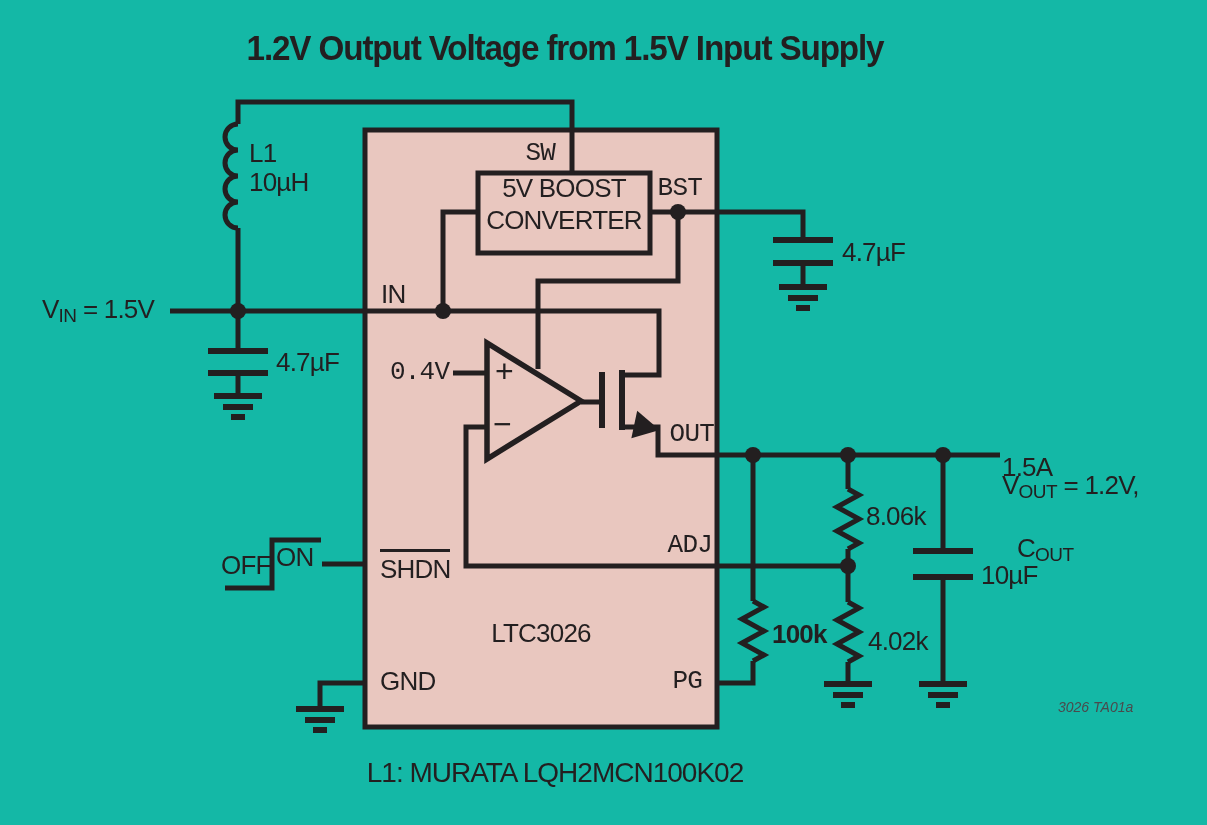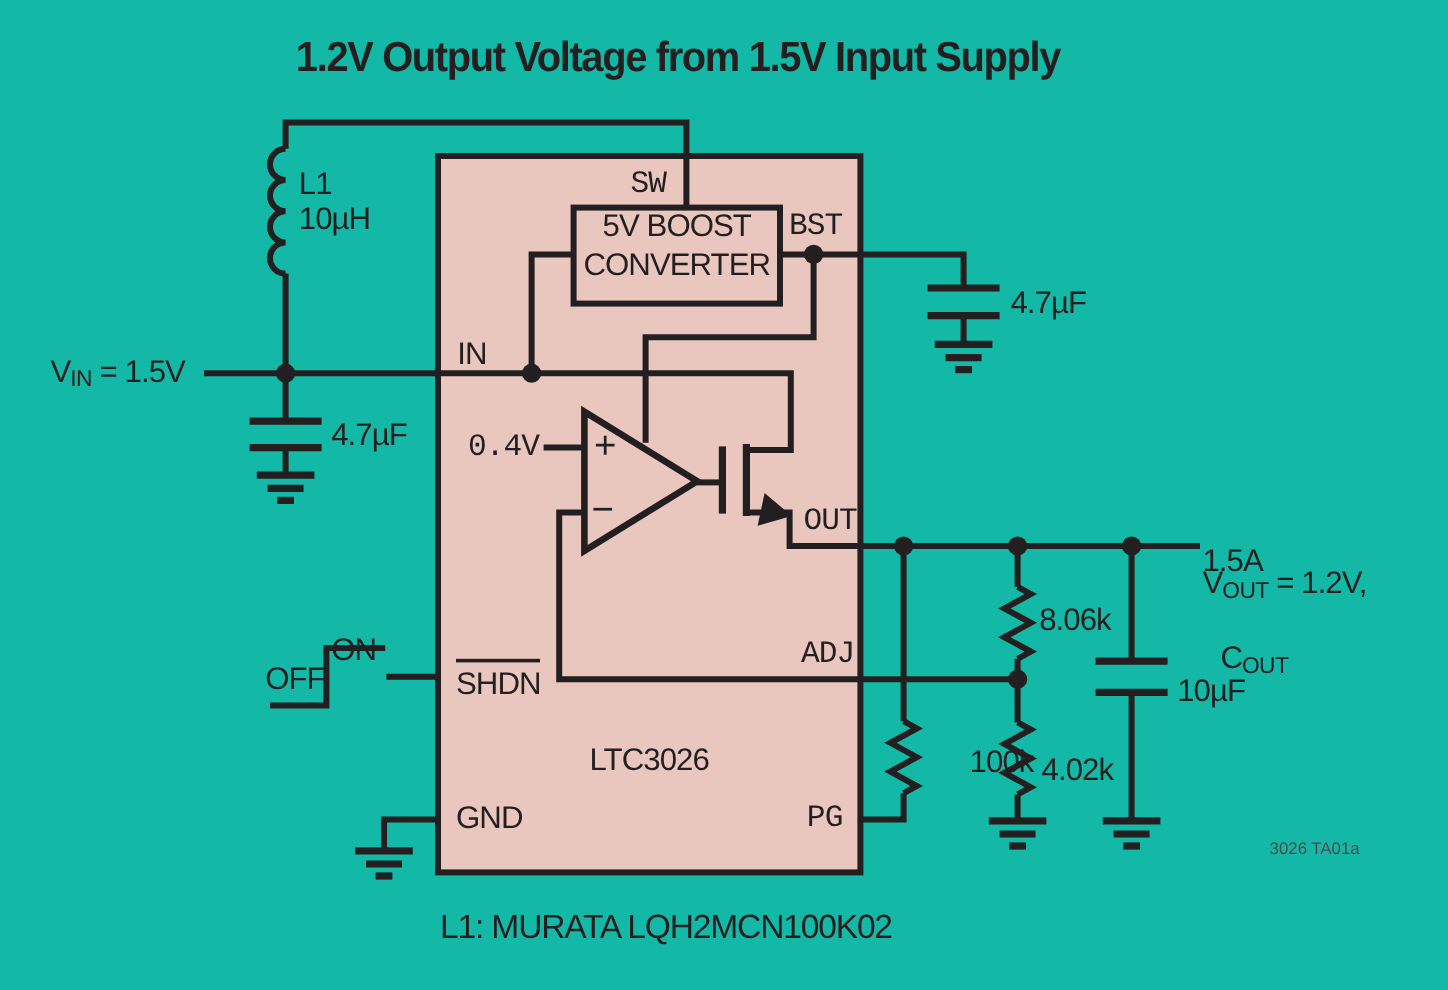--- a/index.html
+++ b/index.html
@@ -164,30 +164,30 @@
   <div class="lbl right" style="left:660px;top:421px;width:54px;">OUT</div>
 
   <div class="lbl" style="left:1002px;top:424px;margin-top:48px;"><span>V</span><span class="sub">OUT</span><span> = 1.2V,</span></div>
   <div class="lbl" style="left:1002px;top:454px;">1.5A</div>
 
   <div class="lbl right" style="left:658px;top:532px;width:54px;">ADJ</div>
 
   <div class="lbl" style="left:380px;top:549px;"><span class="overline-text">SHDN</span></div>
 
   <div class="lbl" style="left:221px;top:552px;">OFF</div>
-  <div class="lbl" style="left:276px;top:528px;">ON</div>
+  <div class="lbl" style="left:276px;top:544px;">ON</div>
 
   <div class="lbl center" style="left:441px;top:620px;width:200px;">LTC3026</div>
 
   <div class="lbl" style="left:380px;top:668px;">GND</div>
   <div class="lbl right" style="left:664px;top:668px;width:38px;">PG</div>
 
   <div class="lbl" style="left:866px;top:503px;">8.06k</div>
-  <div class="lbl" style="left:808px;top:621px;">100k</div>
+  <div class="lbl" style="left:772px;top:621px;font-weight:bold;">100k</div>
   <div class="lbl" style="left:868px;top:628px;">4.02k</div>
 
   <div class="lbl" style="left:981px;top:535px;margin-left:36px;"><span>C</span><span class="sub">OUT</span></div>
   <div class="lbl" style="left:981px;top:562px;">10µF</div>
 
   <div class="lbl note center" style="left:305px;top:758px;width:500px;">L1: MURATA LQH2MCN100K02</div>
-  <div class="lbl figid" style="left:1058px;top:700px;">3026 TA01a</div>
+  <div class="lbl figid" style="left:1058px;top:700px;font-style:italic;">3026 TA01a</div>
 
 </div>
 
 </body></html>

